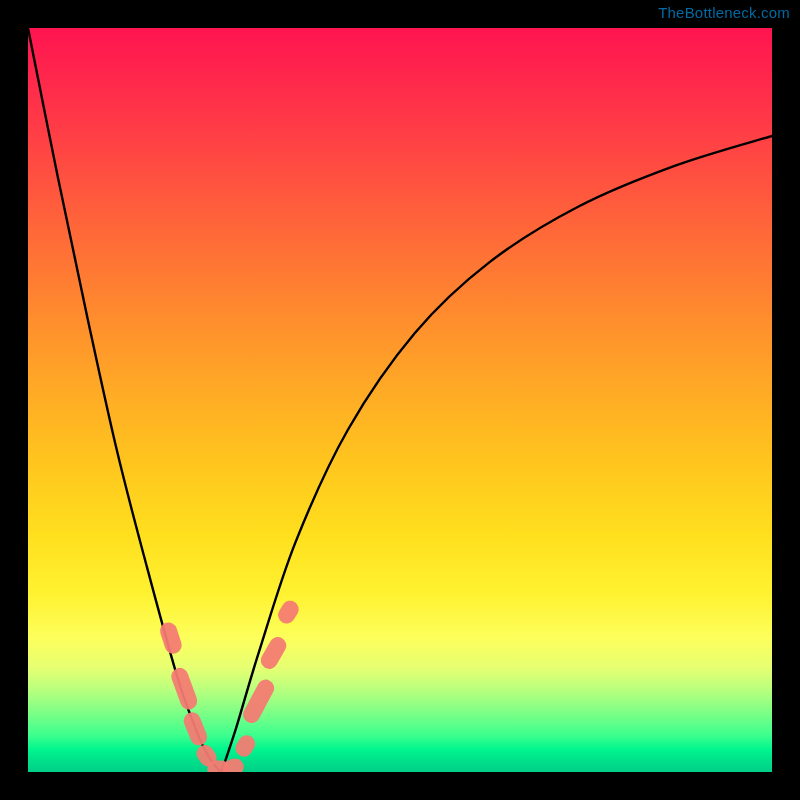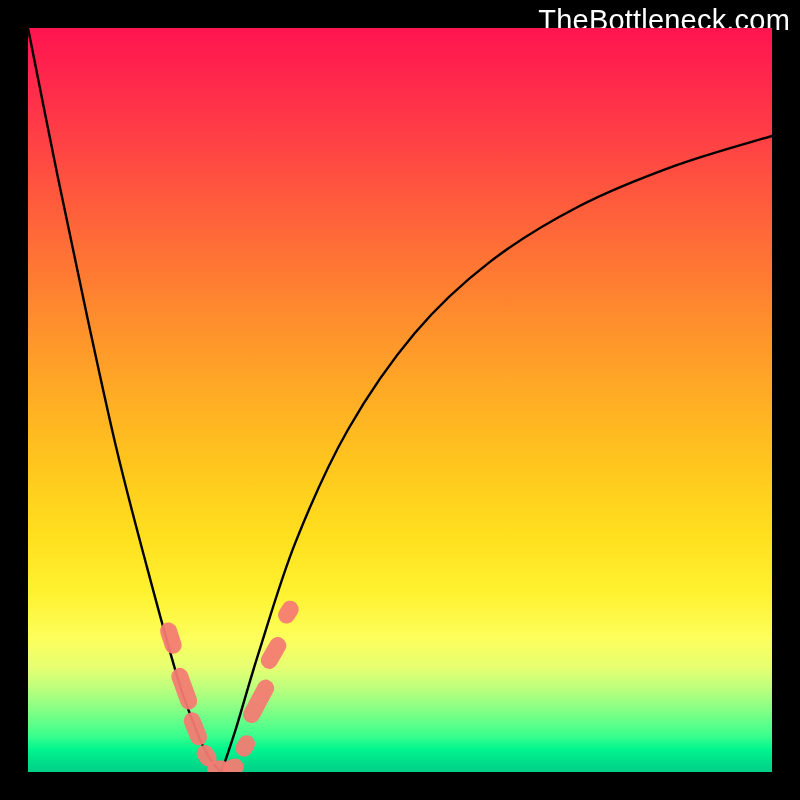--- a/index.html
+++ b/index.html
@@ -35,22 +35,22 @@
       #3fff8e 95%,
       #00f58e 97%,
       #00e08a 98.5%,
       #00cf87 100%
     );
   }
   .watermark {
     position: absolute;
     top: 4px;
     right: 10px;
-    color: #ffffff;
-    font-size: 29px;
+    color: #0369a1;
+    font-size: 15px;
     letter-spacing: 0.2px;
     font-weight: 400;
   }
   svg.curves {
     position: absolute;
     left: 0;
     top: 0;
     width: 744px;
     height: 744px;
   }

